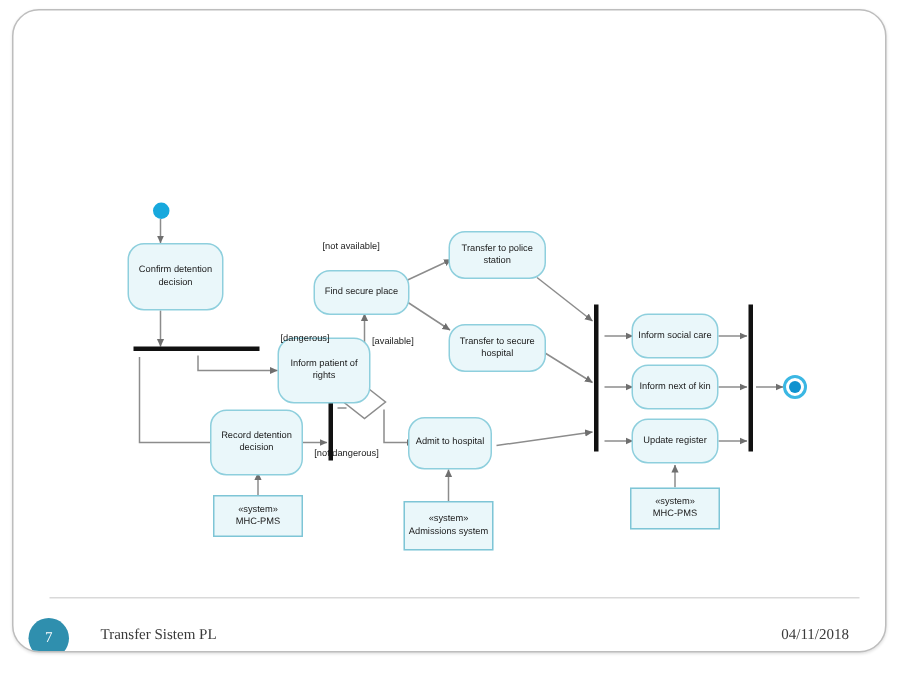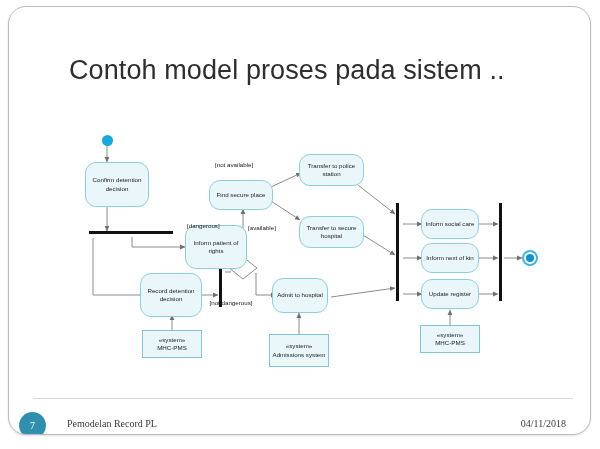--- a/index.html
+++ b/index.html
@@ -164,21 +164,20 @@
     font-family: "Liberation Serif", serif;
   }
   .conn { stroke: #8c8c8c; stroke-width: 1; fill: none; }
   .conn-head { fill: #6f6f6f; }
 </style>
 </head>
 <body>
 
 <div id="slide">
 
-  <div id="slide-title">Contoh model proses pada sistem ..</div>
 
   <div id="diagram">
 
     <svg width="583" height="429" style="position:absolute;left:0;top:0;">
       <defs>
         <marker id="ah" markerWidth="6" markerHeight="6" refX="5" refY="3" orient="auto">
           <path d="M0,0.6 L5.2,3 L0,5.4 z" class="conn-head"></path>
         </marker>
       </defs>
 
@@ -288,16 +287,16 @@
     <div class="guard" style="left:239px;top:217px;">[available]</div>
 
     <div class="guard" style="left:178px;top:215px;">[dangerous]</div>
 
     <div class="guard two" style="left:200px;top:292px;">[not dangerous]</div>
 
   </div>
 
   <div id="footer-rule"></div>
   <div id="slide-num">7</div>
-  <div id="footer-text">Pemodelan Record PL</div>
+  <div id="footer-text">Transfer Sistem PL</div>
   <div id="footer-date">04/11/2018</div>
 
 </div>
 
 </body></html>

